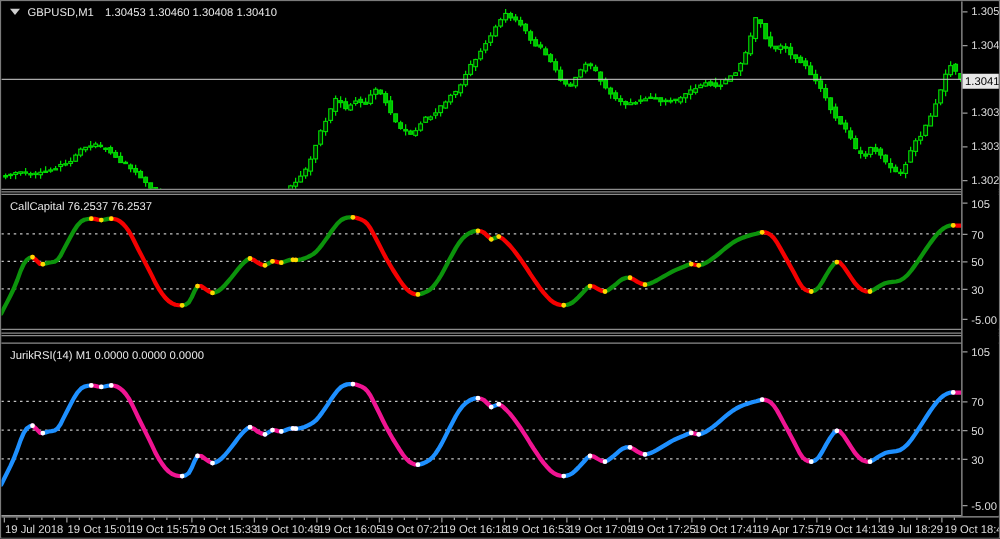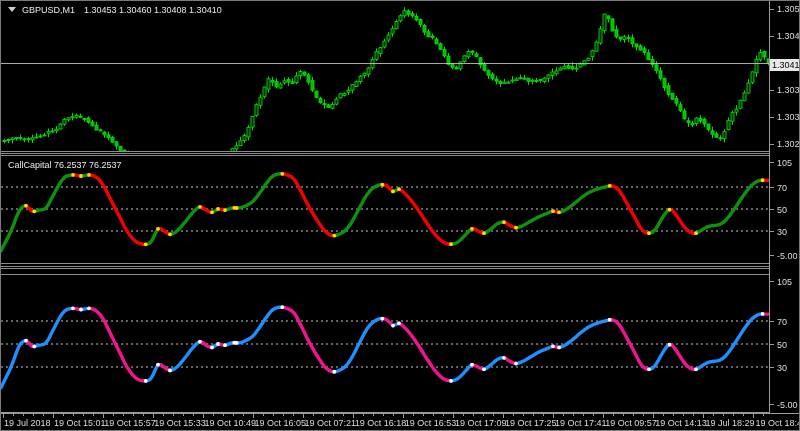--- a/index.html
+++ b/index.html
@@ -453,20 +453,24 @@
         <circle cx="761.5625" cy="24.2625" r="1.9" fill="#ffd900"></circle>
       </svg>
   </div>
 
   <div class="split" style="top:262px;"></div>
   <div class="split" style="top:265px;"></div>
   <div class="split" style="top:267px;"></div>
   <div class="split" style="top:273px;"></div>
 
   <div class="panel" style="top:274px;height:137px;">
+    <div class="chart-label">
+      <span>JurikRSI(14) M1</span>
+      <span>0.0000 0.0000 0.0000</span>
+    </div>
     <svg id="svg-ind2" class="plot-svg" width="768" height="137">
         <line x1="0" y1="46" x2="768" y2="46" stroke="#c4c4c4" stroke-width="1" stroke-dasharray="2 3"></line>
         <line x1="0" y1="69" x2="768" y2="69" stroke="#c4c4c4" stroke-width="1" stroke-dasharray="2 3"></line>
         <line x1="0" y1="92" x2="768" y2="92" stroke="#c4c4c4" stroke-width="1" stroke-dasharray="2 3"></line>
         <path d="M0.0 112.7L1.8 109.0L4.5 103.6L7.4 97.7L10.0 92.0L12.9 84.5L15.5 77.1L18.0 71.3L20.4 67.8L22.8 66.1L25.0 65.5" fill="none" stroke="#1e90ff" stroke-width="3.4" stroke-linecap="round" stroke-linejoin="round"></path>
         <path d="M25.0 65.5L28.0 68.1L31.0 71.3L33.3 71.5" fill="none" stroke="#f01492" stroke-width="3.4" stroke-linecap="round" stroke-linejoin="round"></path>
         <path d="M33.3 71.5L35.6 70.9L38.0 70.2L40.3 69.9L42.7 69.4L45.0 67.8L47.4 64.4L49.7 59.7L52.0 55.2L55.1 49.2L58.0 43.7L60.9 39.1L64.0 35.7L66.5 34.3L69.3 33.6L72.0 33.4" fill="none" stroke="#1e90ff" stroke-width="3.4" stroke-linecap="round" stroke-linejoin="round"></path>
         <path d="M72.0 33.4L74.7 33.6L77.3 34.2L80.0 34.5" fill="none" stroke="#f01492" stroke-width="3.4" stroke-linecap="round" stroke-linejoin="round"></path>
         <path d="M80.0 34.5L82.7 34.2L85.4 33.6L88.0 33.4" fill="none" stroke="#1e90ff" stroke-width="3.4" stroke-linecap="round" stroke-linejoin="round"></path>
         <path d="M88.0 33.4L90.4 33.6L92.7 34.3L95.0 35.7L97.3 37.6L99.6 40.2L102.0 43.7L104.6 48.5L107.3 54.1L110.0 59.8L112.7 65.2L115.3 70.5L118.0 75.9L120.7 81.5L123.3 87.1L126.0 92.0L128.7 96.1L131.3 99.6L134.0 102.3L136.7 104.2L139.3 105.3L142.0 105.8L144.7 105.9" fill="none" stroke="#f01492" stroke-width="3.4" stroke-linecap="round" stroke-linejoin="round"></path>
@@ -648,18 +652,18 @@
       <span class="t-label" style="left: 103.2px;">19 Oct 15:57</span>
       <span class="t-label" style="left: 153.3px;">19 Oct 15:33</span>
       <span class="t-label" style="left: 203.4px;">19 Oct 10:49</span>
       <span class="t-label" style="left: 253.5px;">19 Oct 16:05</span>
       <span class="t-label" style="left: 303.6px;">19 Oct 07:21</span>
       <span class="t-label" style="left: 353.7px;">19 Oct 16:18</span>
       <span class="t-label" style="left: 403.8px;">19 Oct 16:53</span>
       <span class="t-label" style="left: 453.9px;">19 Oct 17:09</span>
       <span class="t-label" style="left: 504px; text-align: right;">19 Oct 17:25</span>
       <span class="t-label" style="left: 554.1px;">19 Oct 17:41</span>
-      <span class="t-label" style="left: 604.2px;">19 Oct 09:57</span>
+      <span class="t-label" style="left: 604.2px;">19 Apr 17:57</span>
       <span class="t-label" style="left: 654.3px;">19 Oct 14:13</span>
       <span class="t-label" style="left: 704.4px;">19 Jul 18:29</span>
       <span class="t-label" style="left: 754.5px;">19 Oct 18:45</span>
     </div>
 </div>
 
 </body></html>

